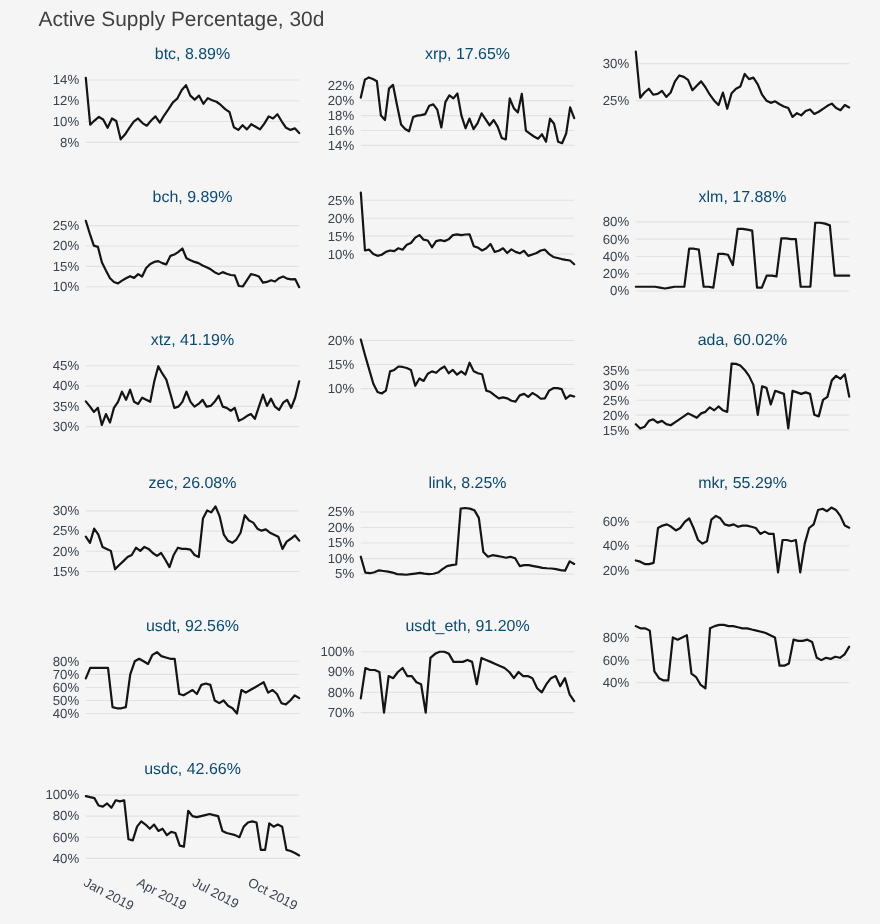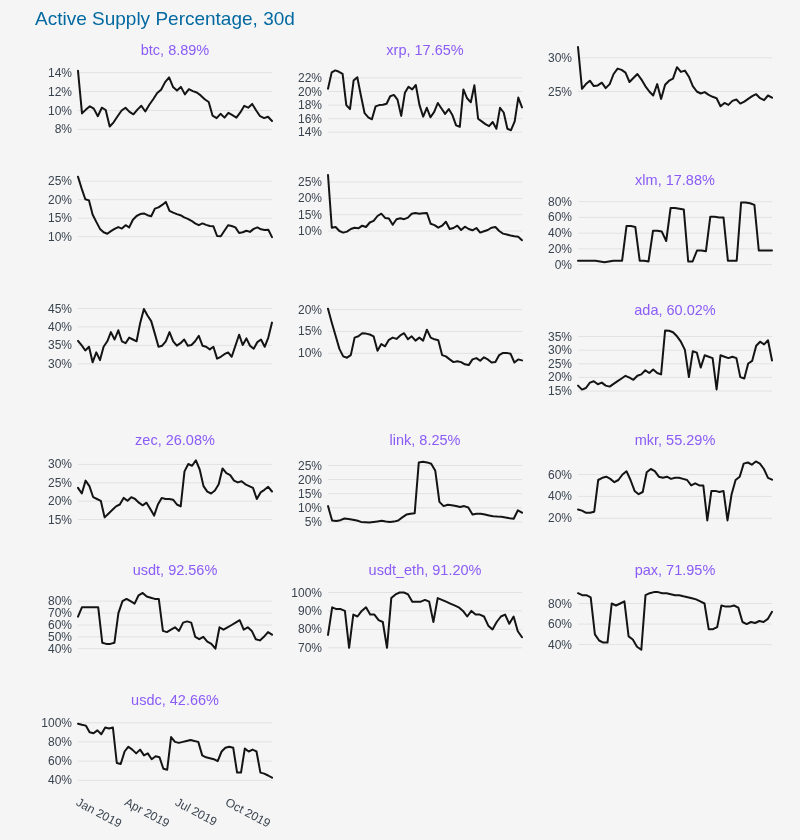--- a/index.html
+++ b/index.html
@@ -3,40 +3,40 @@
 <meta charset="utf-8">
 <style>
   html,body{margin:0;padding:0;}
   body{
     width:800px;height:840px;
     background:#f5f5f6;
     font-family:"Liberation Sans",sans-serif;
     overflow:hidden;
   }
   .page-title{
-    color:#0369a1;
+    color:#404040;
     font-size:19px;
     font-weight:500;
     padding:8px 0 0 35px;
     height:38px;
     box-sizing:border-box;
   }
   .charts-grid{
     display:grid;
     grid-template-columns:repeat(3,250px);
     padding-left:26px;
   }
   .chart-cell{
     margin:0;
     height:130px;
     box-sizing:border-box;
   }
   .chart-cell.tall{height:172px;}
   .chart-title{
-    color:#8b5cf6;
+    color:#0c4a6e;
     font-size:14.5px;
     text-align:center;
     padding-left:48px;
     height:24px;
     line-height:24px;
     box-sizing:border-box;
     white-space:nowrap;
   }
   .chart-svg{display:block;}
   .ytick{
@@ -94,20 +94,21 @@
   <svg class="chart-svg" width="250" height="82">
         <line x1="52" x2="246" y1="53.5" y2="53.5" class="gridline"></line>
         <text x="46" y="57.5" text-anchor="end" class="ytick">25%</text>
         <line x1="52" x2="246" y1="19.8" y2="19.8" class="gridline"></line>
         <text x="46" y="23.8" text-anchor="end" class="ytick">30%</text>
         <polyline points="52.0,9.0 56.0,50.8 59.9,46.1 63.9,42.7 67.8,48.1 71.8,47.4 75.8,44.7 79.7,50.1 83.7,46.1 87.6,36.0 91.6,30.6 95.6,31.9 99.5,34.6 103.5,44.0 107.4,40.0 111.4,36.0 115.3,41.3 119.3,48.1 123.3,53.5 127.2,57.5 131.2,46.1 135.1,60.9 139.1,46.7 143.1,42.7 147.0,40.7 151.0,29.2 154.9,33.9 158.9,32.6 162.9,38.7 166.8,48.1 170.8,53.5 174.7,55.5 178.7,54.1 182.7,56.8 186.6,58.8 190.6,60.2 194.5,68.3 198.5,64.9 202.4,66.9 206.4,62.9 210.4,61.5 214.3,65.6 218.3,63.6 222.2,60.9 226.2,58.2 230.2,56.2 234.1,60.2 238.1,62.2 242.0,57.5 246.0,59.7" class="series"></polyline>
       </svg>
     </figure>
 
   <figure class="chart-cell">
+    <figcaption class="chart-title">bch, 9.89%</figcaption>
   <svg class="chart-svg" width="250" height="82">
         <line x1="52" x2="246" y1="68.7" y2="68.7" class="gridline"></line>
         <text x="46" y="72.7" text-anchor="end" class="ytick">10%</text>
         <line x1="52" x2="246" y1="50.2" y2="50.2" class="gridline"></line>
         <text x="46" y="54.2" text-anchor="end" class="ytick">15%</text>
         <line x1="52" x2="246" y1="31.7" y2="31.7" class="gridline"></line>
         <text x="46" y="35.7" text-anchor="end" class="ytick">20%</text>
         <line x1="52" x2="246" y1="13.1" y2="13.1" class="gridline"></line>
         <text x="46" y="17.1" text-anchor="end" class="ytick">25%</text>
         <polyline points="52.0,8.7 55.7,20.6 59.3,31.3 63.0,32.4 66.6,46.5 70.3,53.9 74.0,60.9 77.6,64.3 81.3,65.7 84.9,63.1 88.6,60.9 92.3,59.1 95.9,60.6 99.6,57.2 103.2,59.4 106.9,51.7 110.6,48.0 114.2,46.1 117.9,45.4 121.5,47.2 125.2,48.3 128.9,40.6 132.5,39.4 136.2,36.9 139.8,33.9 143.5,42.8 147.2,44.6 150.8,46.1 154.5,47.2 158.2,49.4 161.8,50.9 165.5,52.8 169.1,55.4 172.8,57.2 176.5,55.4 180.1,56.9 183.8,58.0 187.4,58.3 191.1,68.0 194.8,68.3 198.4,62.8 202.1,57.2 205.7,58.0 209.4,59.4 213.1,65.0 216.7,64.3 220.4,62.8 224.0,63.9 227.7,60.9 231.4,59.4 235.0,61.3 238.7,62.0 242.3,61.7 246.0,69.1" class="series"></polyline>
@@ -139,20 +140,21 @@
         <text x="46" y="45.2" text-anchor="end" class="ytick">40%</text>
         <line x1="52" x2="246" y1="25.4" y2="25.4" class="gridline"></line>
         <text x="46" y="29.4" text-anchor="end" class="ytick">60%</text>
         <line x1="52" x2="246" y1="9.7" y2="9.7" class="gridline"></line>
         <text x="46" y="13.7" text-anchor="end" class="ytick">80%</text>
         <polyline points="52.0,68.7 56.4,68.7 60.8,68.7 65.2,68.7 69.6,68.7 74.0,69.5 78.5,70.3 82.9,69.5 87.3,68.7 91.7,68.7 96.1,68.7 100.5,34.1 104.9,34.1 109.3,34.9 113.7,68.7 118.1,68.7 122.5,69.5 127.0,38.8 131.4,38.8 135.8,39.6 140.2,49.0 144.6,16.0 149.0,16.0 153.4,16.8 157.8,17.6 162.2,69.5 166.6,69.5 171.0,58.5 175.5,58.5 179.9,59.3 184.3,24.7 188.7,24.7 193.1,25.4 197.5,25.4 201.9,68.7 206.3,68.7 210.7,68.7 215.1,10.5 219.5,10.5 224.0,11.3 228.4,12.9 232.8,58.5 237.2,58.5 241.6,58.5 246.0,58.6" class="series"></polyline>
       </svg>
     </figure>
 
   <figure class="chart-cell">
+    <figcaption class="chart-title">xtz, 41.19%</figcaption>
   <svg class="chart-svg" width="250" height="82">
         <line x1="52" x2="246" y1="65.8" y2="65.8" class="gridline"></line>
         <text x="46" y="69.8" text-anchor="end" class="ytick">30%</text>
         <line x1="52" x2="246" y1="47.4" y2="47.4" class="gridline"></line>
         <text x="46" y="51.4" text-anchor="end" class="ytick">35%</text>
         <line x1="52" x2="246" y1="28.9" y2="28.9" class="gridline"></line>
         <text x="46" y="32.9" text-anchor="end" class="ytick">40%</text>
         <line x1="52" x2="246" y1="10.5" y2="10.5" class="gridline"></line>
         <text x="46" y="14.5" text-anchor="end" class="ytick">45%</text>
         <polyline points="52.0,42.9 55.7,47.4 59.3,52.5 63.0,48.8 66.6,64.3 70.3,54.4 74.0,62.1 77.6,48.8 81.3,43.3 84.9,34.1 88.6,41.5 92.3,32.3 95.9,43.3 99.6,45.2 103.2,39.6 106.9,41.5 110.6,43.3 114.2,24.9 117.9,10.9 121.5,17.5 125.2,23.1 128.9,35.9 132.5,48.8 136.2,47.7 139.8,43.3 143.5,34.1 147.2,43.3 150.8,47.7 154.5,45.2 158.2,41.5 161.8,47.7 165.5,47.0 169.1,43.3 172.8,37.8 176.5,47.7 180.1,48.8 183.8,51.4 187.4,48.8 191.1,60.6 194.8,58.8 198.4,56.2 202.1,54.4 205.7,58.8 209.4,47.7 213.1,36.7 216.7,47.0 220.4,40.4 224.0,47.7 227.7,50.7 231.4,44.1 235.0,41.5 238.7,48.8 242.3,39.6 246.0,24.6" class="series"></polyline>
@@ -259,21 +261,20 @@
         <text x="46" y="51.4" text-anchor="end" class="ytick">80%</text>
         <line x1="52" x2="246" y1="28.9" y2="28.9" class="gridline"></line>
         <text x="46" y="32.9" text-anchor="end" class="ytick">90%</text>
         <line x1="52" x2="246" y1="10.5" y2="10.5" class="gridline"></line>
         <text x="46" y="14.5" text-anchor="end" class="ytick">100%</text>
         <polyline points="52.0,52.9 56.2,25.3 60.4,27.1 64.7,27.1 68.9,28.9 73.1,65.8 77.3,32.6 81.5,34.5 85.7,28.9 90.0,25.3 94.2,32.6 98.4,32.6 102.6,38.2 106.8,40.0 111.0,65.8 115.3,16.1 119.5,12.4 123.7,10.5 127.9,10.5 132.1,12.4 136.3,19.7 140.6,19.7 144.8,19.7 149.0,17.9 153.2,19.7 157.4,40.0 161.7,16.1 165.9,17.9 170.1,19.7 174.3,21.6 178.5,23.4 182.7,25.3 187.0,28.9 191.2,34.5 195.4,28.9 199.6,32.6 203.8,32.6 208.0,34.5 212.3,43.7 216.5,47.4 220.7,40.0 224.9,34.5 229.1,32.6 233.3,41.8 237.6,34.5 241.8,49.2 246.0,55.3" class="series"></polyline>
       </svg>
     </figure>
 
   <figure class="chart-cell">
-    <figcaption class="chart-title">pax, 71.95%</figcaption>
   <svg class="chart-svg" width="250" height="82">
         <line x1="52" x2="246" y1="62.6" y2="62.6" class="gridline"></line>
         <text x="46" y="66.6" text-anchor="end" class="ytick">40%</text>
         <line x1="52" x2="246" y1="42.1" y2="42.1" class="gridline"></line>
         <text x="46" y="46.1" text-anchor="end" class="ytick">60%</text>
         <line x1="52" x2="246" y1="21.5" y2="21.5" class="gridline"></line>
         <text x="46" y="25.5" text-anchor="end" class="ytick">80%</text>
         <polyline points="52.0,11.2 56.2,13.2 60.4,13.2 64.7,15.3 68.9,52.4 73.1,58.5 77.3,60.6 81.5,60.6 85.7,21.5 90.0,23.5 94.2,21.5 98.4,19.4 102.6,54.4 106.8,57.5 111.0,64.7 115.3,67.8 119.5,13.2 123.7,11.2 127.9,10.1 132.1,10.1 136.3,11.2 140.6,11.2 144.8,12.2 149.0,13.2 153.2,13.2 157.4,14.3 161.7,15.3 165.9,16.3 170.1,17.4 174.3,19.4 178.5,21.5 182.7,47.2 187.0,47.2 191.2,45.1 195.4,23.5 199.6,24.6 203.8,24.6 208.0,23.5 212.3,25.6 216.5,40.0 220.7,42.1 224.9,40.0 229.1,41.0 233.3,39.0 237.6,40.0 241.8,36.9 246.0,29.8" class="series"></polyline>
       </svg>
     </figure>

